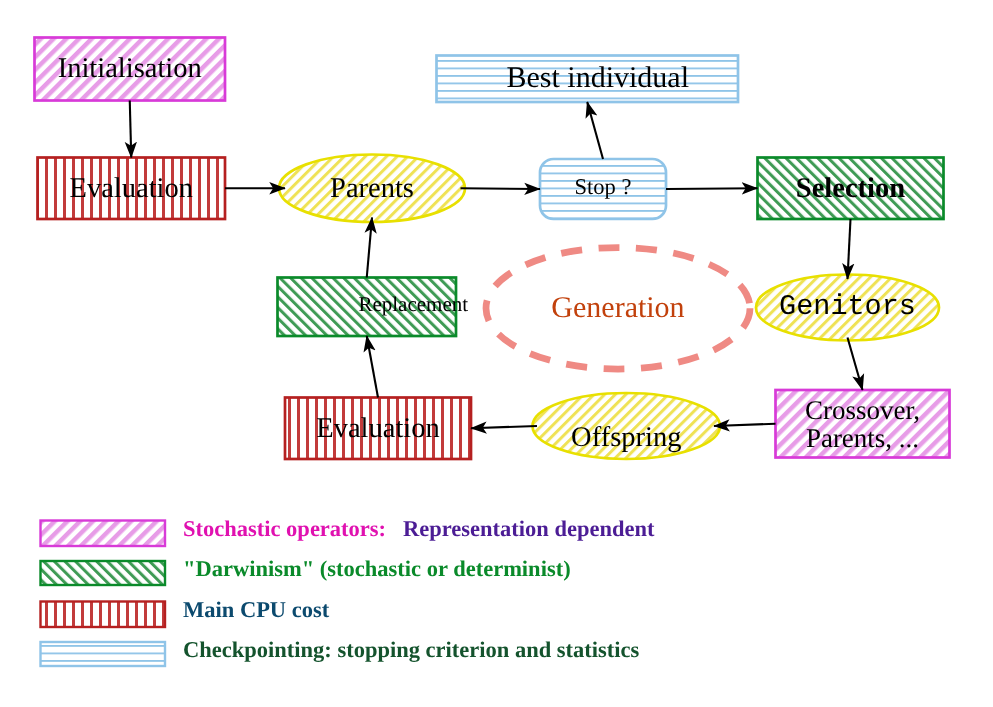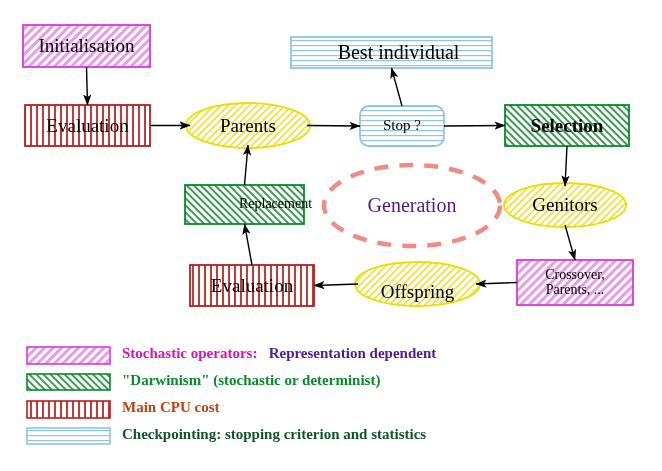--- a/index.html
+++ b/index.html
@@ -123,50 +123,50 @@
         <div style="text-align: center;">
           <div>Stop ?</div>
         </div>
       </div>
       <div class="nodelabel" style="left: 505px; top: 105px; width: 124px; height: 41px; font-size: 19px;">
         <div style="text-align: center; font-weight: bold;">
           <div>Selection</div>
         </div>
       </div>
       <div class="nodelabel" style="left: 504px; top: 183px; width: 122px; height: 44px; font-size: 19px;">
-        <div style="text-align: center;">
+        <div style="text-align: center; font-family: Liberation Mono, monospace;">
           <div>Genitors</div>
         </div>
       </div>
-      <div class="nodelabel" style="left: 517px; top: 260px; width: 116px; height: 45px; font-size: 14px;">
+      <div class="nodelabel" style="left: 517px; top: 260px; width: 116px; height: 45px; font-size: 18px;">
         <div style="text-align: center;">
           <div>Crossover,</div>
           <div>Parents, ...</div>
         </div>
       </div>
       <div class="nodelabel" style="left: 185px; top: 185px; width: 141px; height: 39px; font-size: 14px; margin-left: 20px;">
         <div style="text-align: center;">
           <div>Replacement</div>
         </div>
       </div>
-      <div class="nodelabel" style="left: 324px; top: 165px; width: 176px; height: 81px; font-size: 20px; color: #4c1d95;">
+      <div class="nodelabel" style="left: 324px; top: 165px; width: 176px; height: 81px; font-size: 20px; color: #c2410c;">
         <div style="text-align: center;">
           <div>Generation</div>
         </div>
       </div>
       <div class="nodelabel" style="left: 190px; top: 265px; width: 124px; height: 41px; font-size: 19px;">
         <div style="text-align: center;">
           <div>Evaluation</div>
         </div>
       </div>
       <div class="nodelabel" style="left: 355px; top: 262px; width: 125px; height: 60px; font-size: 19px;">
         <div style="text-align: center;">
           <div>Offspring</div>
         </div>
       </div>
     </div>
   <div id="legend-text-layer">
       <div class="legendtext" style="left: 122px; top: 345px;"><span class="seg" style="color: rgb(224, 17, 176);">Stochastic operators:</span>&nbsp;&nbsp;&nbsp;<span class="seg" style="color: #4c1d95;">Representation dependent</span></div>
       <div class="legendtext" style="left: 122px; top: 372px;"><span class="seg" style="color: rgb(10, 138, 42);">"Darwinism" (stochastic or determinist)</span></div>
-      <div class="legendtext" style="left: 122px; top: 399px;"><span class="seg" style="color: #c2410c;">Main CPU cost</span></div>
+      <div class="legendtext" style="left: 122px; top: 399px;"><span class="seg" style="color: #0c4a6e;">Main CPU cost</span></div>
       <div class="legendtext" style="left: 122px; top: 426px;"><span class="seg" style="color: #14532d;">Checkpointing: stopping criterion and statistics</span></div>
     </div>
 </div>
 
 </body></html>

